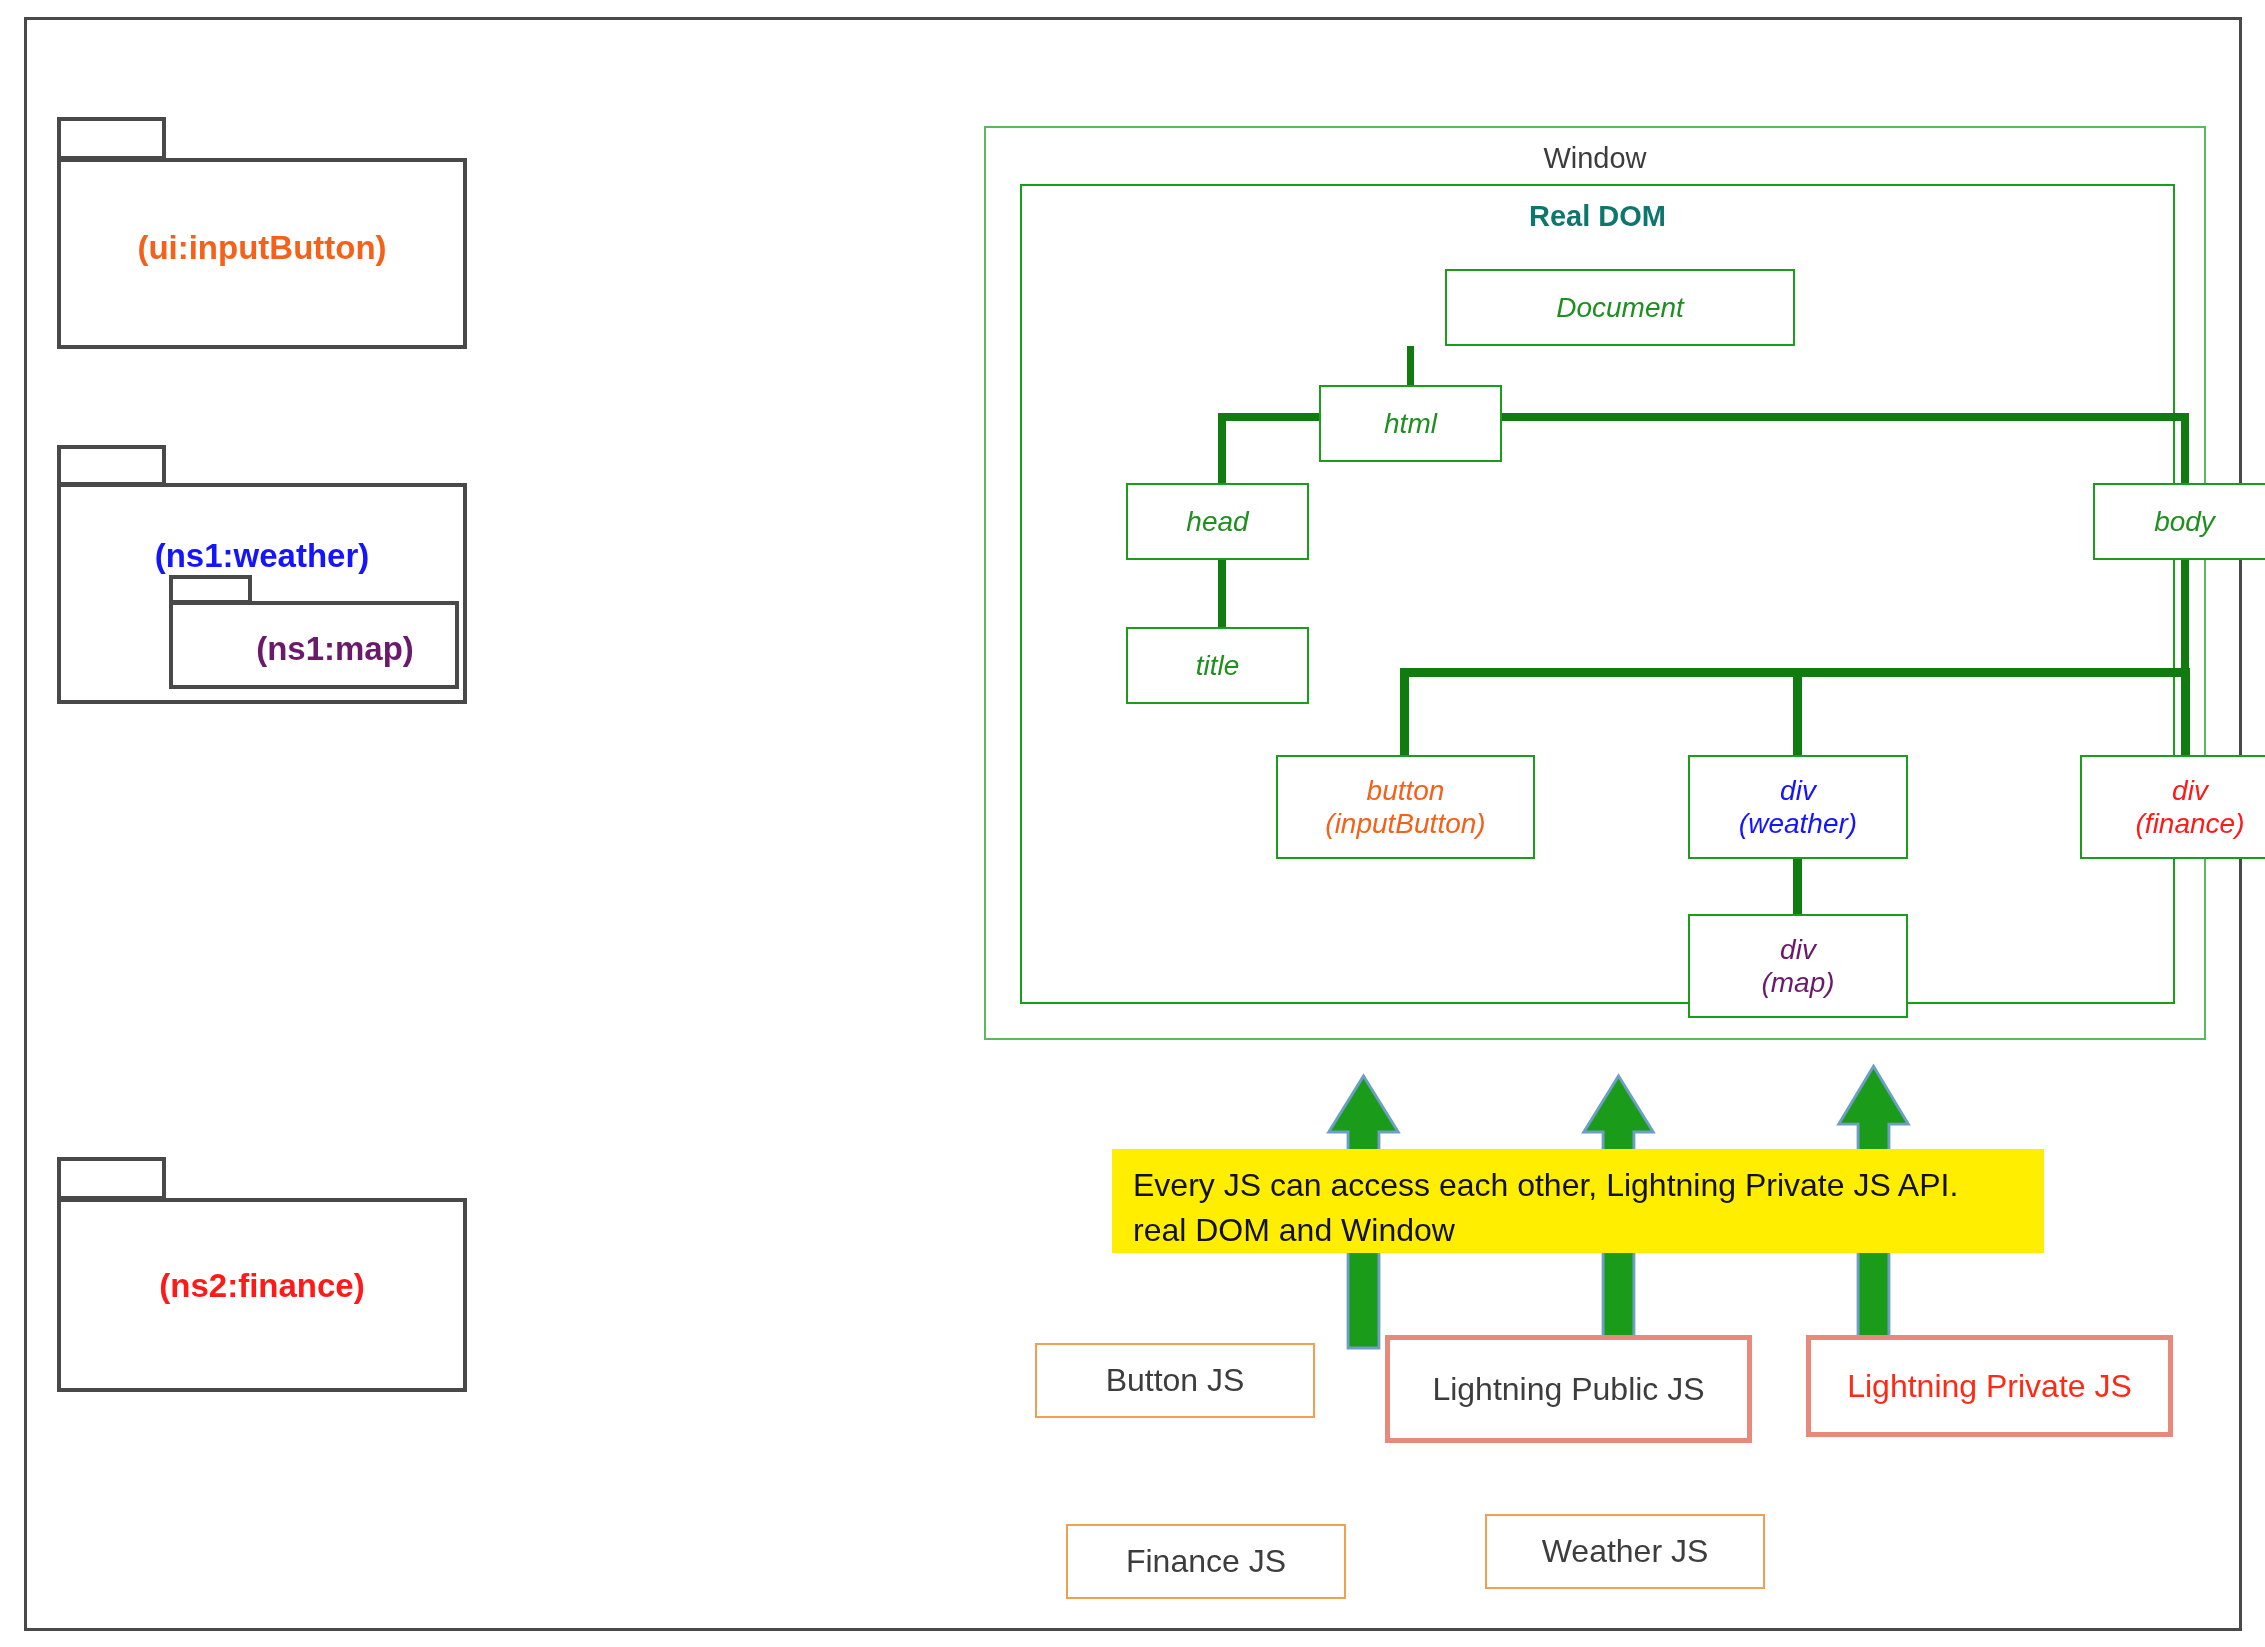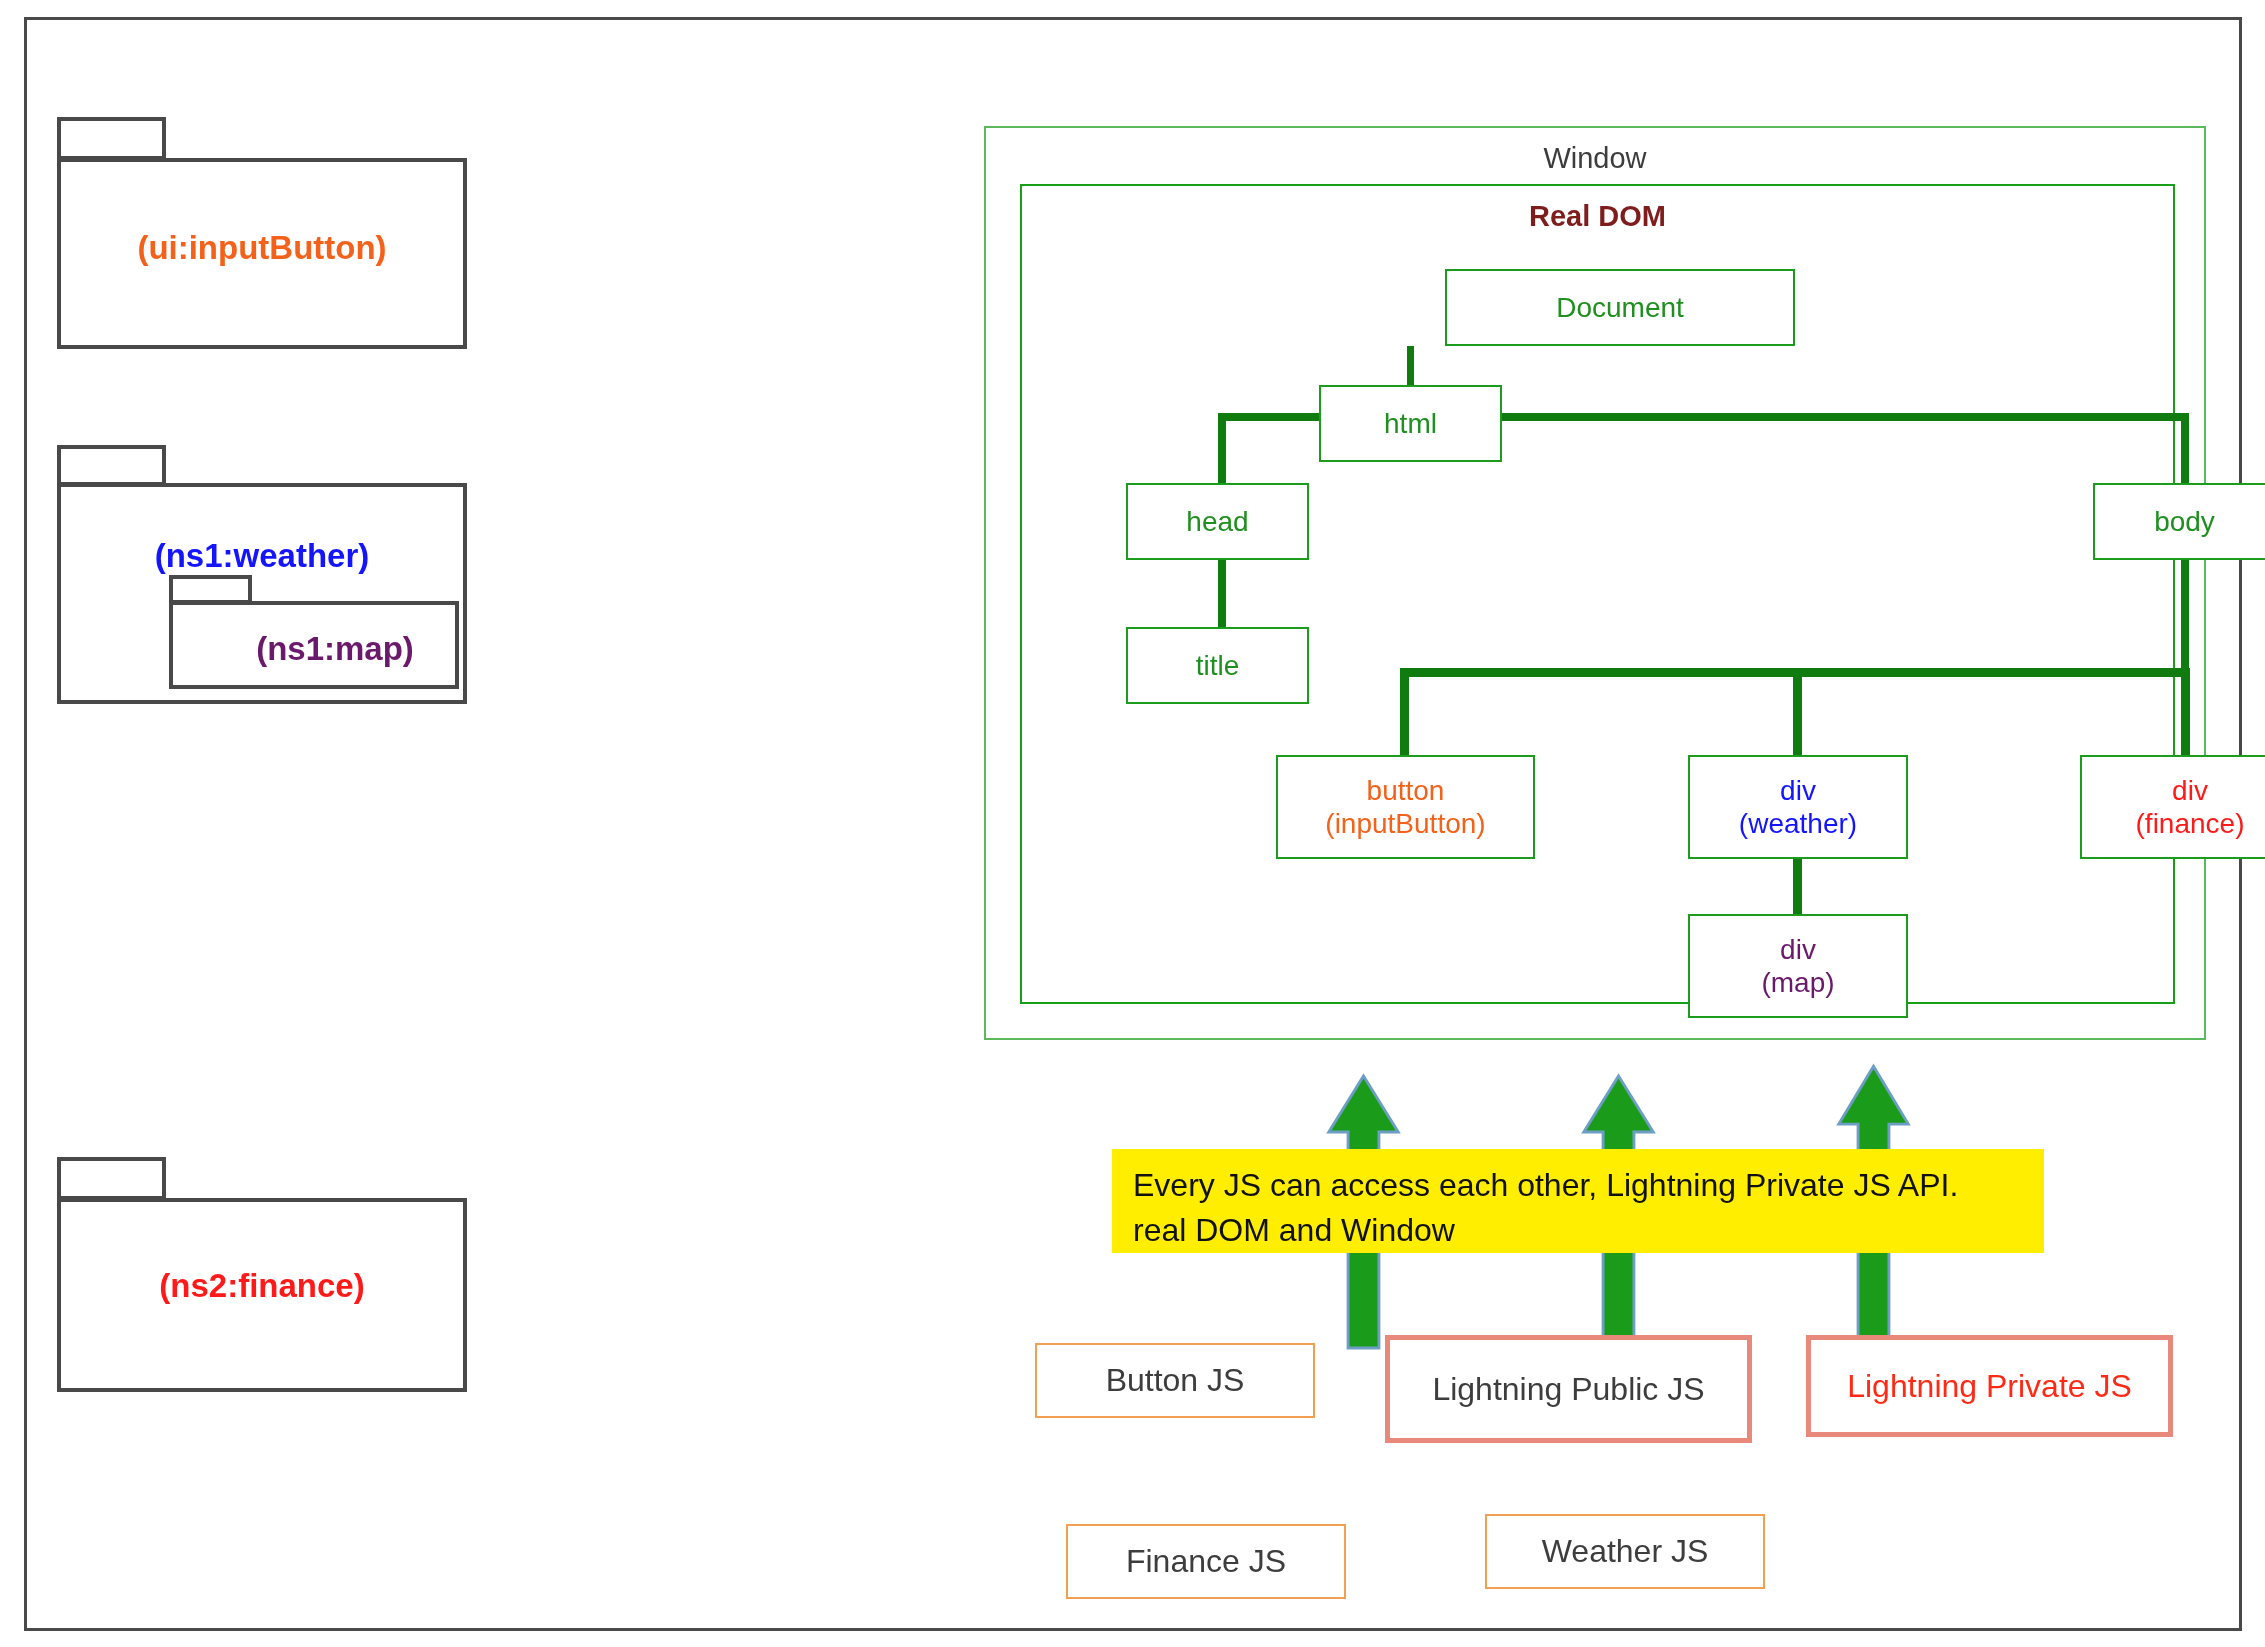--- a/index.html
+++ b/index.html
@@ -92,38 +92,39 @@
     background: #ffffff;
   }
   #realdom-title {
     position: absolute;
     left: 0;
     top: 13.5px;
     width: 100%;
     text-align: center;
     font-size: 29px;
     font-weight: 700;
-    color: #7f1d1d;
+    color: #0f766e;
   }
 
   
   .node {
     position: absolute;
     box-sizing: border-box;
     border: 2.9px solid #1c9c1c;
     background: #ffffff;
     display: flex;
     flex-direction: column;
     align-items: center;
     justify-content: center;
     font-size: 28px;
     line-height: 1.18;
     text-align: right;
     color: #1f8f1f;
     z-index: 3;
+    font-style: italic;
   }
   .node .l2 { display: block; }
 
   
   .edge {
     position: absolute;
     background: #107c10;
     z-index: 1;
   }
 

